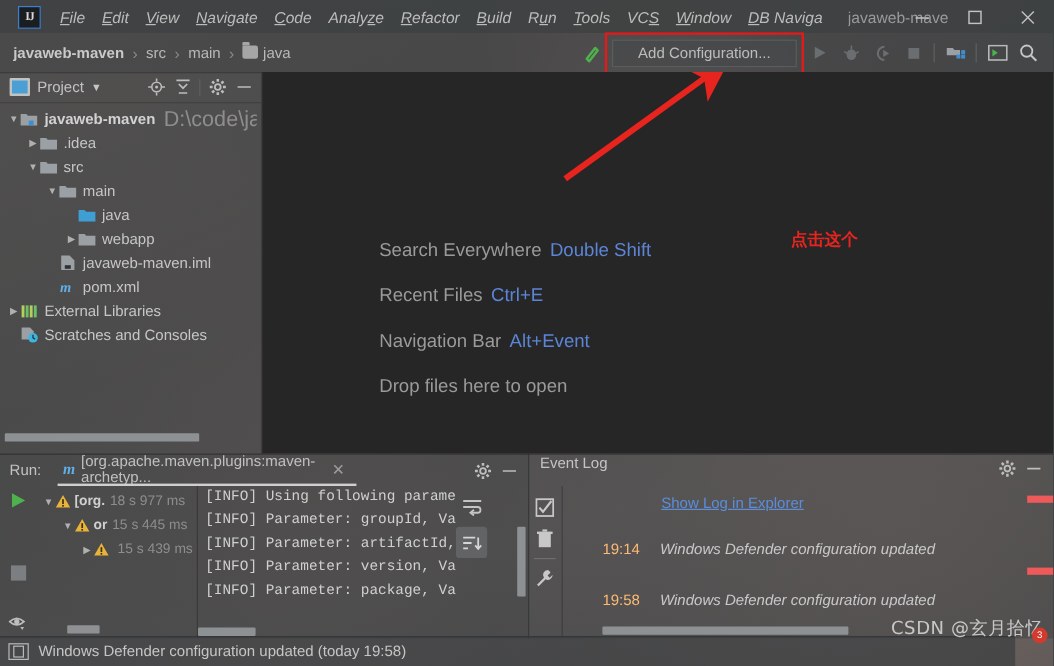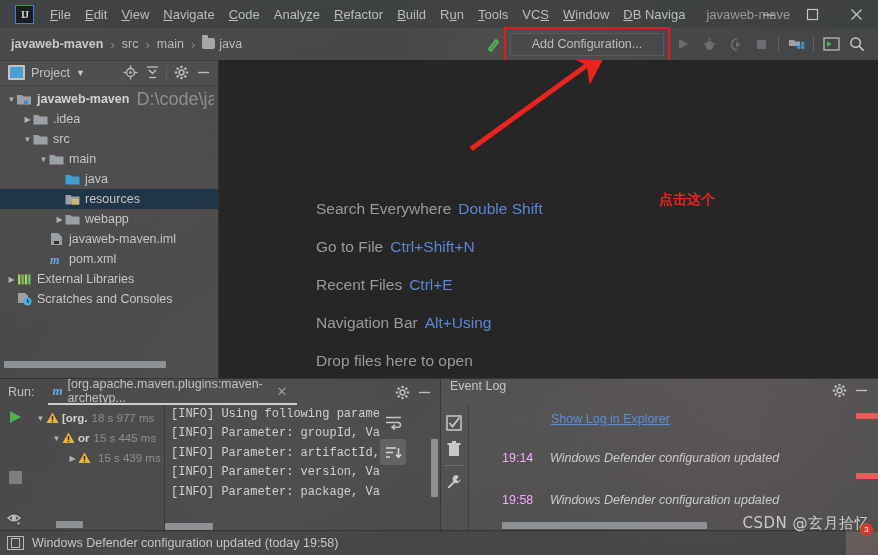--- a/index.html
+++ b/index.html
@@ -38,21 +38,21 @@
   }
   .ij-logo {
     width: 17px; height: 17px; margin-left: 15px; margin-right: 9px;
     border: 1.5px solid #3d7fd0; background: #1b1e20;
     display: flex; align-items: center; justify-content: center;
     font-size: 10px; font-weight: bold; color: #d8d8d8;
     font-family: "Liberation Serif", serif; letter-spacing: -1px;
     flex: none;
   }
   .menu-item {
-    padding: 3px 7px; color: #bcbcbc; white-space: nowrap; cursor: default;
+    padding: 3px 7px; color: #bcbcbc; white-space: nowrap; cursor: default; font-style: italic;
   }
   .menu-item .u { text-decoration: underline; }
   .title-text {
     margin-left: 14px; color: #9a9a9a; font-size: 13px;
     white-space: nowrap; overflow: hidden; max-width: 96px;
   }
   .winbtns { position: absolute; right: 0; top: 0; height: 28px; display: flex; }
   .winbtn {
     width: 44px; height: 28px; display: flex; align-items: center; justify-content: center;
     color: #c3c3c3; font-size: 14px;
@@ -221,21 +221,21 @@
     display: flex; flex-direction: column; align-items: center; padding-top: 5px;
   }
   .evt-gbtn { width: 24px; height: 26px; display: flex; align-items: center; justify-content: center; }
   .evt-gsep { width: 18px; height: 1px; background: #6d7072; margin: 3px 0; }
   .evt-list { flex: 1; position: relative; font-size: 12.5px; }
   .evt-link {
     position: absolute; left: 82px; top: 7px;
     color: #5b8ddb; text-decoration: underline;
   }
   .evt-row { position: absolute; display: flex; color: #c9c9c9; }
-  .evt-time { width: 48px; color: #f0abfc; }
+  .evt-time { width: 48px; color: #fdba74; }
   .evt-msg { color: #c9c9c9; font-style: italic; }
   .evt-hscroll { position: absolute; left: 33px; bottom: 3px; width: 205px; height: 7px; background: #8e9193; border-radius: 1px; }
   .evt-marker { position: absolute; right: 0; width: 22px; height: 6px; background: #ee5a5a; }
 
   
   .statusbar {
     position: absolute; left: 0; bottom: 0; width: 846px; height: 24px;
     background: rgba(60,63,65,0.72);
     display: flex; align-items: center;
     font-size: 12.5px; color: #c5c5c5;
@@ -376,23 +376,22 @@
           <circle cx="6.6" cy="6.6" r="4.7" fill="none" stroke="#c6c6c6" stroke-width="1.5"></circle>
           <line x1="10.2" y1="10.2" x2="14.6" y2="14.6" stroke="#c6c6c6" stroke-width="1.7"></line>
         </svg>
       </div>
     </div>
   </div>
 
   <div class="editor">
     <div class="hints" id="hints-host">
         <div><span>Search Everywhere</span><span class="hint-key">Double Shift</span></div>
-        <div><span>Go to File</span><span class="hint-key">Ctrl+Shift+N</span></div>
         <div><span>Recent Files</span><span class="hint-key">Ctrl+E</span></div>
-        <div><span>Navigation Bar</span><span class="hint-key">Alt+Using</span></div>
+        <div><span>Navigation Bar</span><span class="hint-key">Alt+Event</span></div>
         <div><span>Drop files here to open</span></div>
       </div>
     <div class="annot-text">点击这个</div>
     <svg class="arrow-svg" width="660" height="318">
       <defs>
         <marker id="ahead" markerWidth="7" markerHeight="7" refX="2.6" refY="3.5" orient="auto">
           <path d="M0,0 L7,3.5 L0,7 L1.8,3.5 Z" fill="#e8241f"></path>
         </marker>
       </defs>
       <line x1="253" y1="89" x2="372" y2="3" stroke="#e8241f" stroke-width="5" marker-end="url(#ahead)"></line>
@@ -493,35 +492,20 @@
         </div>
         <div class="trow">
           <div style="width: 54px; flex: 0 0 auto;"></div>
           <div class="tarrow"></div>
           <div class="ico">
             <svg width="15" height="13" viewBox="0 0 15 13">
               <path d="M0.5 2 h5 l1.3 1.5 h7.7 v8 h-14 z" fill="#3f9fd4"></path>
             </svg>
           </div>
           <span class="tlabel">java</span>
-        </div>
-        <div class="trow sel">
-          <div style="width: 54px; flex: 0 0 auto;"></div>
-          <div class="tarrow"></div>
-          <div class="ico">
-            <svg width="15" height="13" viewBox="0 0 15 13">
-              <path d="M0.5 2 h5 l1.3 1.5 h7.7 v8 h-14 z" fill="#9aa0a4"></path>
-              <g fill="#e5c558">
-                <rect x="7" y="6.2" width="7" height="1.3"></rect>
-                <rect x="7" y="8.2" width="7" height="1.3"></rect>
-                <rect x="7" y="10.2" width="7" height="1.3"></rect>
-              </g>
-            </svg>
-          </div>
-          <span class="tlabel">resources</span>
         </div>
         <div class="trow">
           <div style="width: 54px; flex: 0 0 auto;"></div>
           <div class="tarrow">▶</div>
           <div class="ico">
             <svg width="15" height="13" viewBox="0 0 15 13">
               <path d="M0.5 2 h5 l1.3 1.5 h7.7 v8 h-14 z" fill="#9aa0a4"></path>
             </svg>
           </div>
           <span class="tlabel">webapp</span>

